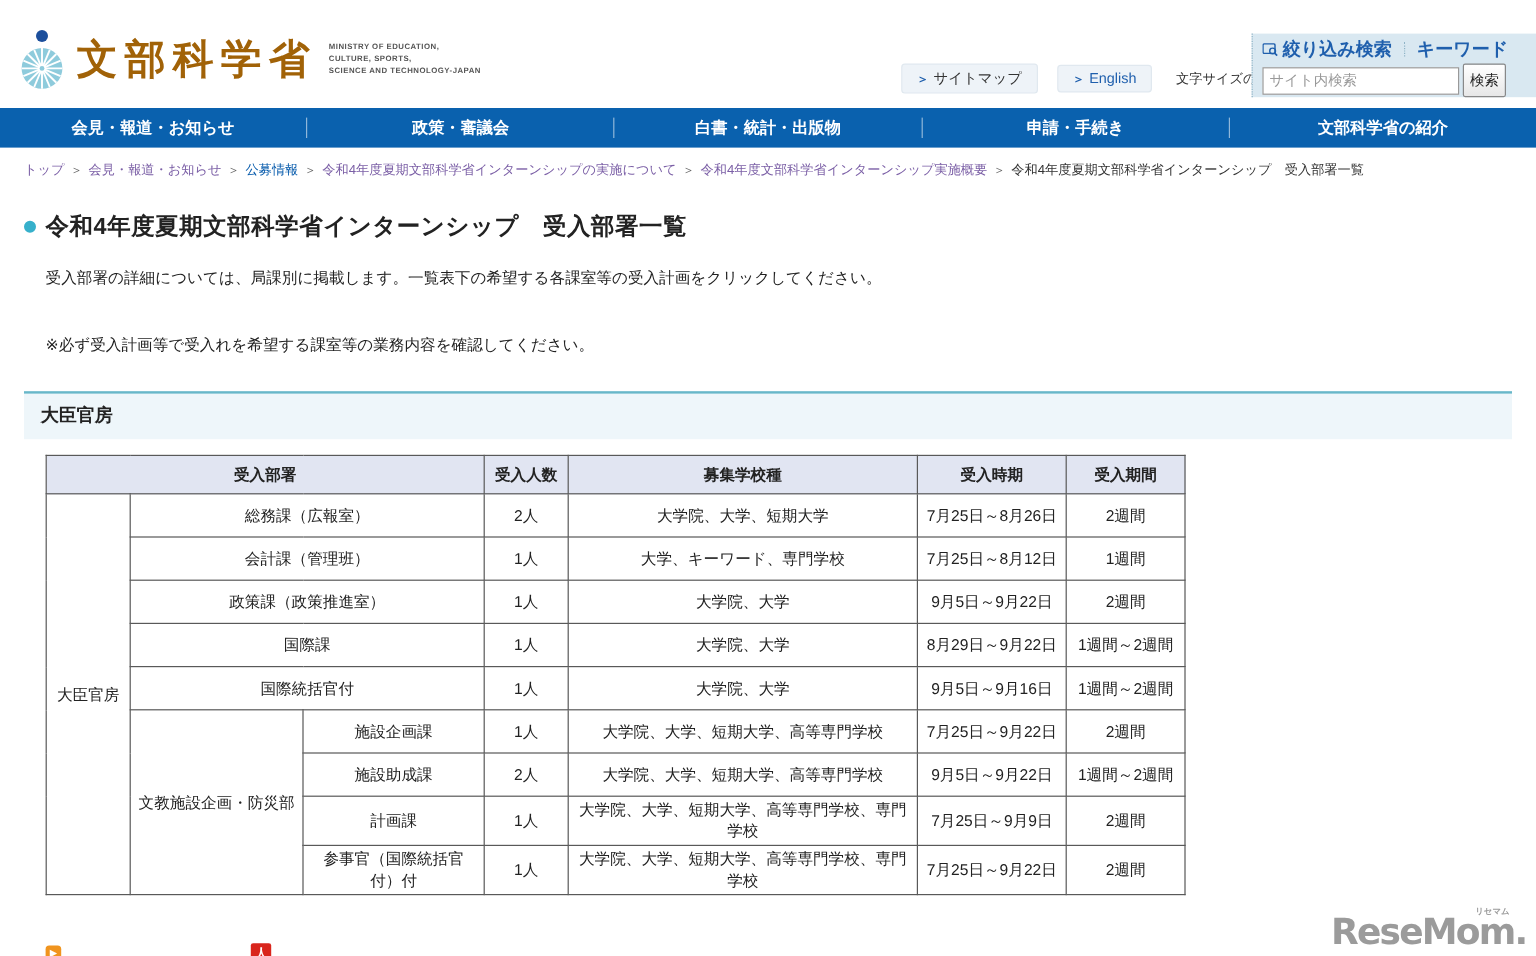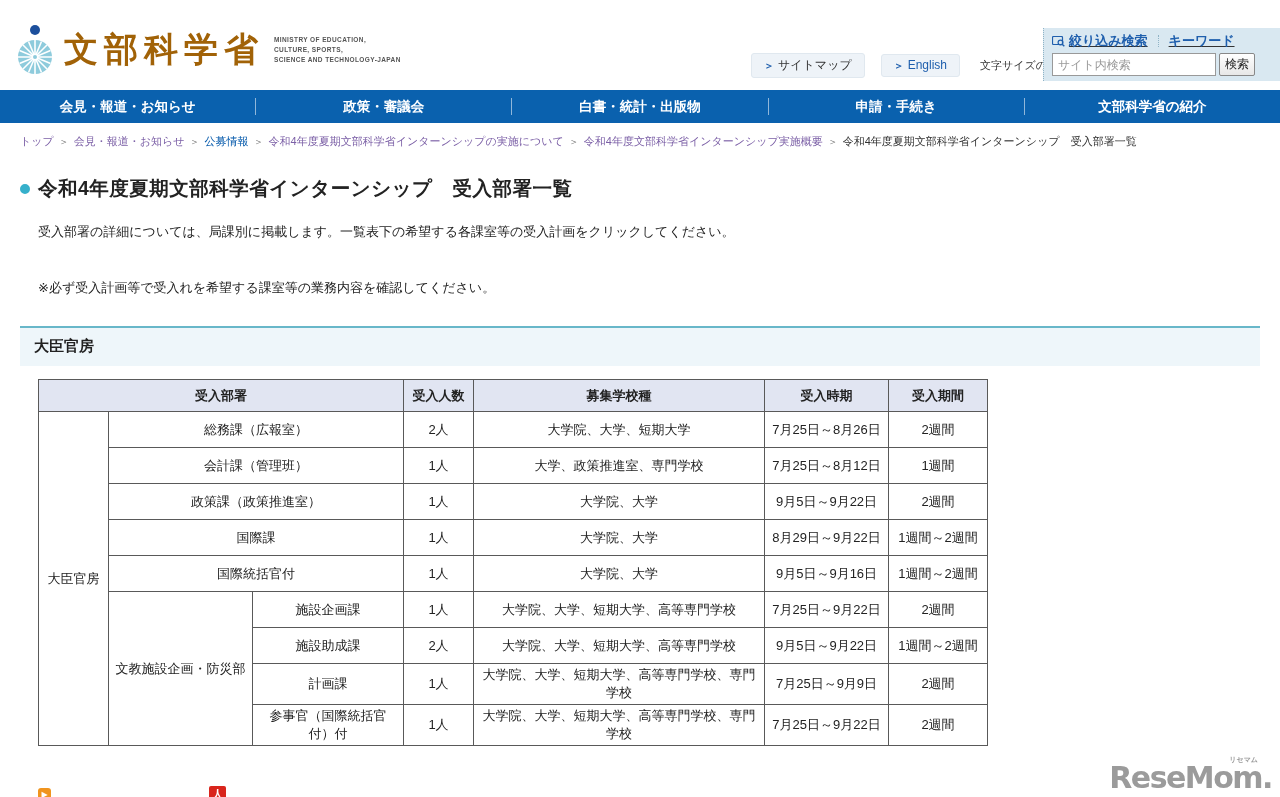--- a/index.html
+++ b/index.html
@@ -21,29 +21,29 @@
   .util-btn.english { color:#1f5fad; }
   .fontsize-label { font-size:11px; color:#333; margin:0 8px 0 4px; white-space:nowrap; }
   .fs-btn { width:20px; height:20px; display:inline-flex; align-items:center; justify-content:center;
     font-size:11px; margin-left:5px; cursor:pointer; background:#e9eef3; color:#333; border:none; }
   .fs-btn.round { border-radius:50%; }
   .fs-btn.square { border-radius:4px; }
   .fs-btn.selected { background:#1f5fad; color:#fff; border-radius:4px; }
 
   .search-panel { position:absolute; right:0; top:28px; width:237px; height:53px;
     background:#d9e8f1; border-left:1px dotted #8fb3c6; padding:4px 8px 6px 8px; }
-  .search-tabs { display:flex; align-items:center; font-size:13px; font-weight:bold; height:18px;text-decoration:underline; }
+  .search-tabs { display:flex; align-items:center; font-size:15px; font-weight:bold; height:18px; }
   .search-tab { color:#1f5fad; cursor:pointer; display:flex; align-items:center; white-space:nowrap; }
   .filter-icon { display:inline-block; width:13px; height:11px; margin-right:4px; }
   .tab-sep { width:1px; height:12px; border-left:1px dotted #8fb3c6; margin:0 10px; }
   .search-form { display:flex; align-items:center; margin-top:3px; }
   .search-input { width:164px; height:23px; border:1px solid #999; font-size:12px; padding:0 5px;
     background:#fff; color:#333; }
   .search-input::placeholder { color:#999; }
-  .search-btn { height:23px; margin-left:3px; font-size:12px; padding:0 5px; cursor:pointer;
+  .search-btn { height:28px; margin-left:3px; font-size:12px; padding:0 5px; cursor:pointer;
     background:linear-gradient(#ffffff,#e7e7e7); border:1px solid #888; border-radius:2px; color:#222; }
 
   
   .global-nav { height:33px; background:#0a61ae; display:flex; align-items:stretch; }
   .nav-item { flex:1; display:flex; align-items:center; justify-content:center; color:#fff;
     font-size:13.5px; font-weight:bold; cursor:pointer; white-space:nowrap; }
   .nav-sep { width:1px; background:rgba(255,255,255,.55); margin:8px 0; }
 
   
   .breadcrumb { padding:11px 0 10px 20px; font-size:11px; color:#333; white-space:nowrap; }
@@ -203,21 +203,21 @@
         <td rowspan="9">大臣官房</td>
         <td colspan="2">総務課（広報室）</td>
         <td>2人</td>
         <td>大学院、大学、短期大学</td>
         <td>7月25日～8月26日</td>
         <td>2週間</td>
       </tr>
       <tr>
         <td colspan="2">会計課（管理班）</td>
         <td>1人</td>
-        <td>大学、政策推進室、専門学校</td>
+        <td>大学、キーワード、専門学校</td>
         <td>7月25日～8月12日</td>
         <td>1週間</td>
       </tr>
       <tr>
         <td colspan="2">政策課（政策推進室）</td>
         <td>1人</td>
         <td>大学院、大学</td>
         <td>9月5日～9月22日</td>
         <td>2週間</td>
       </tr>

